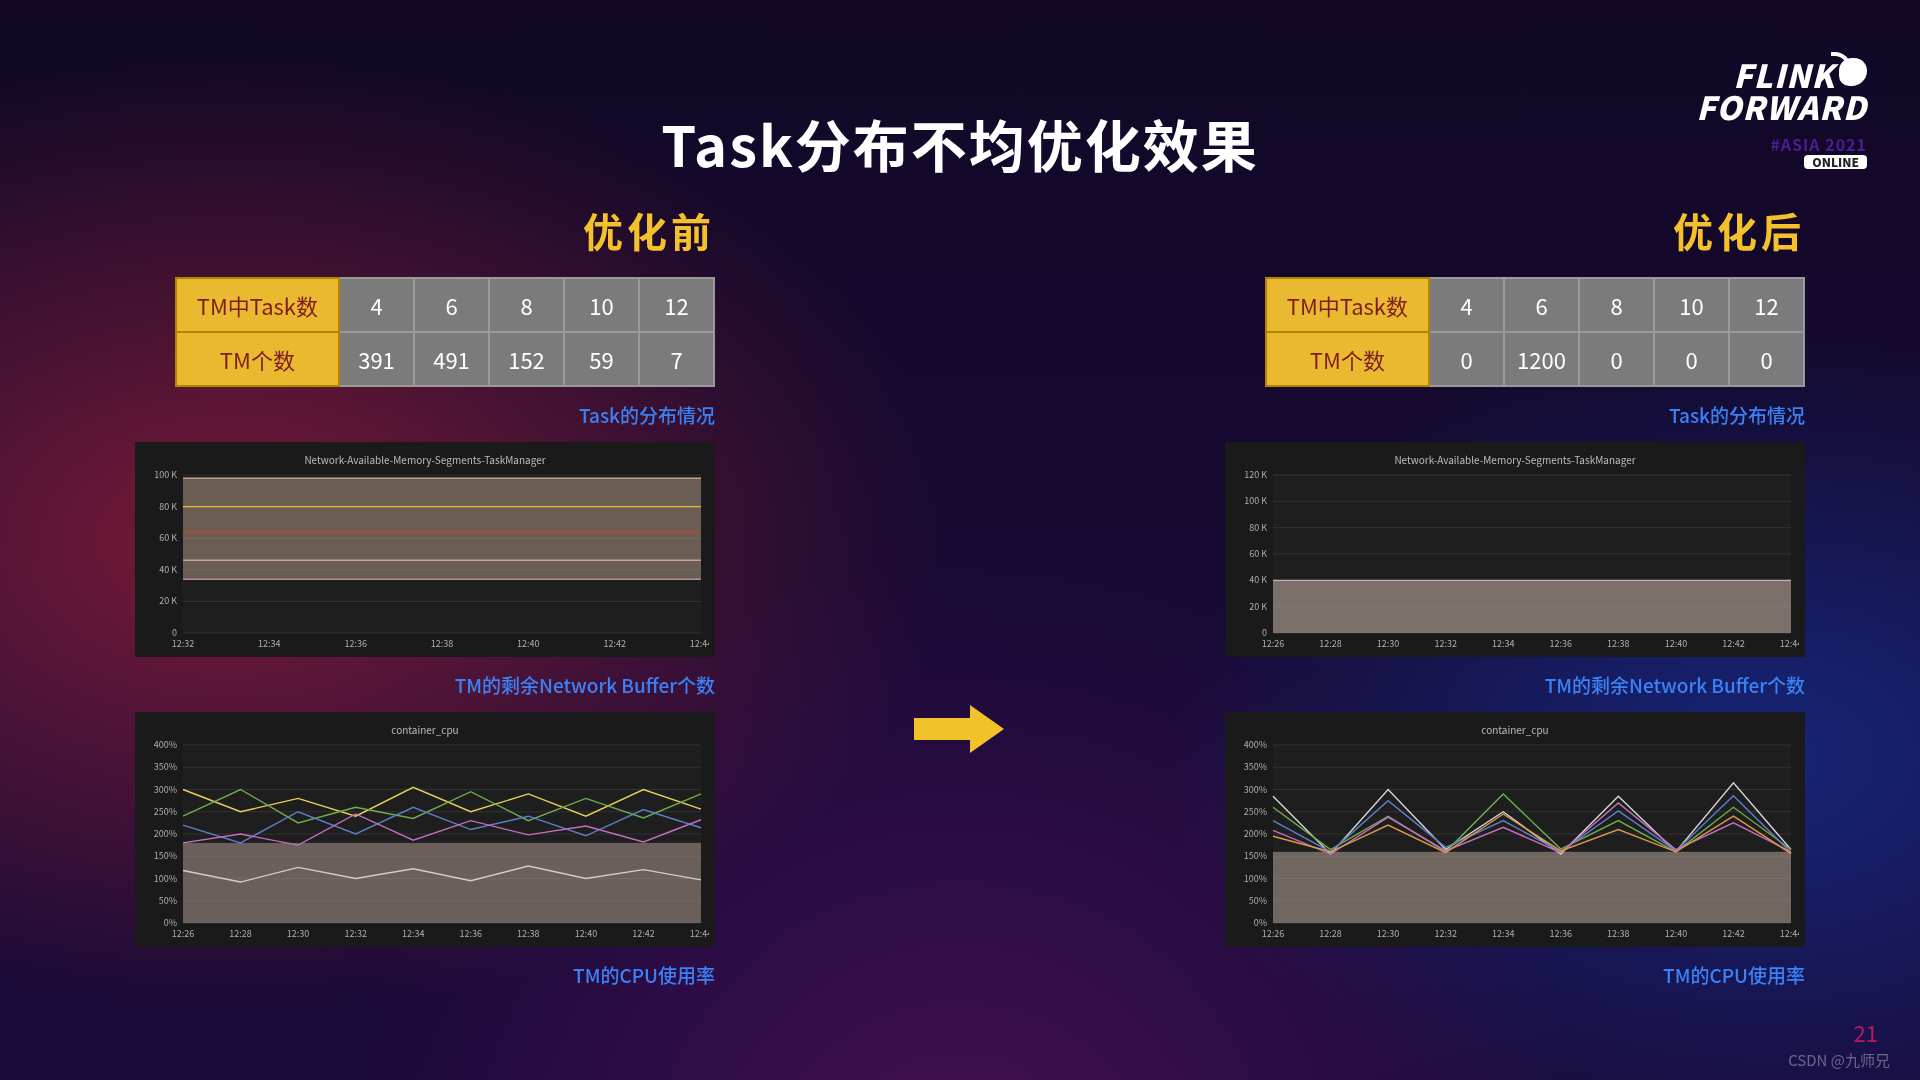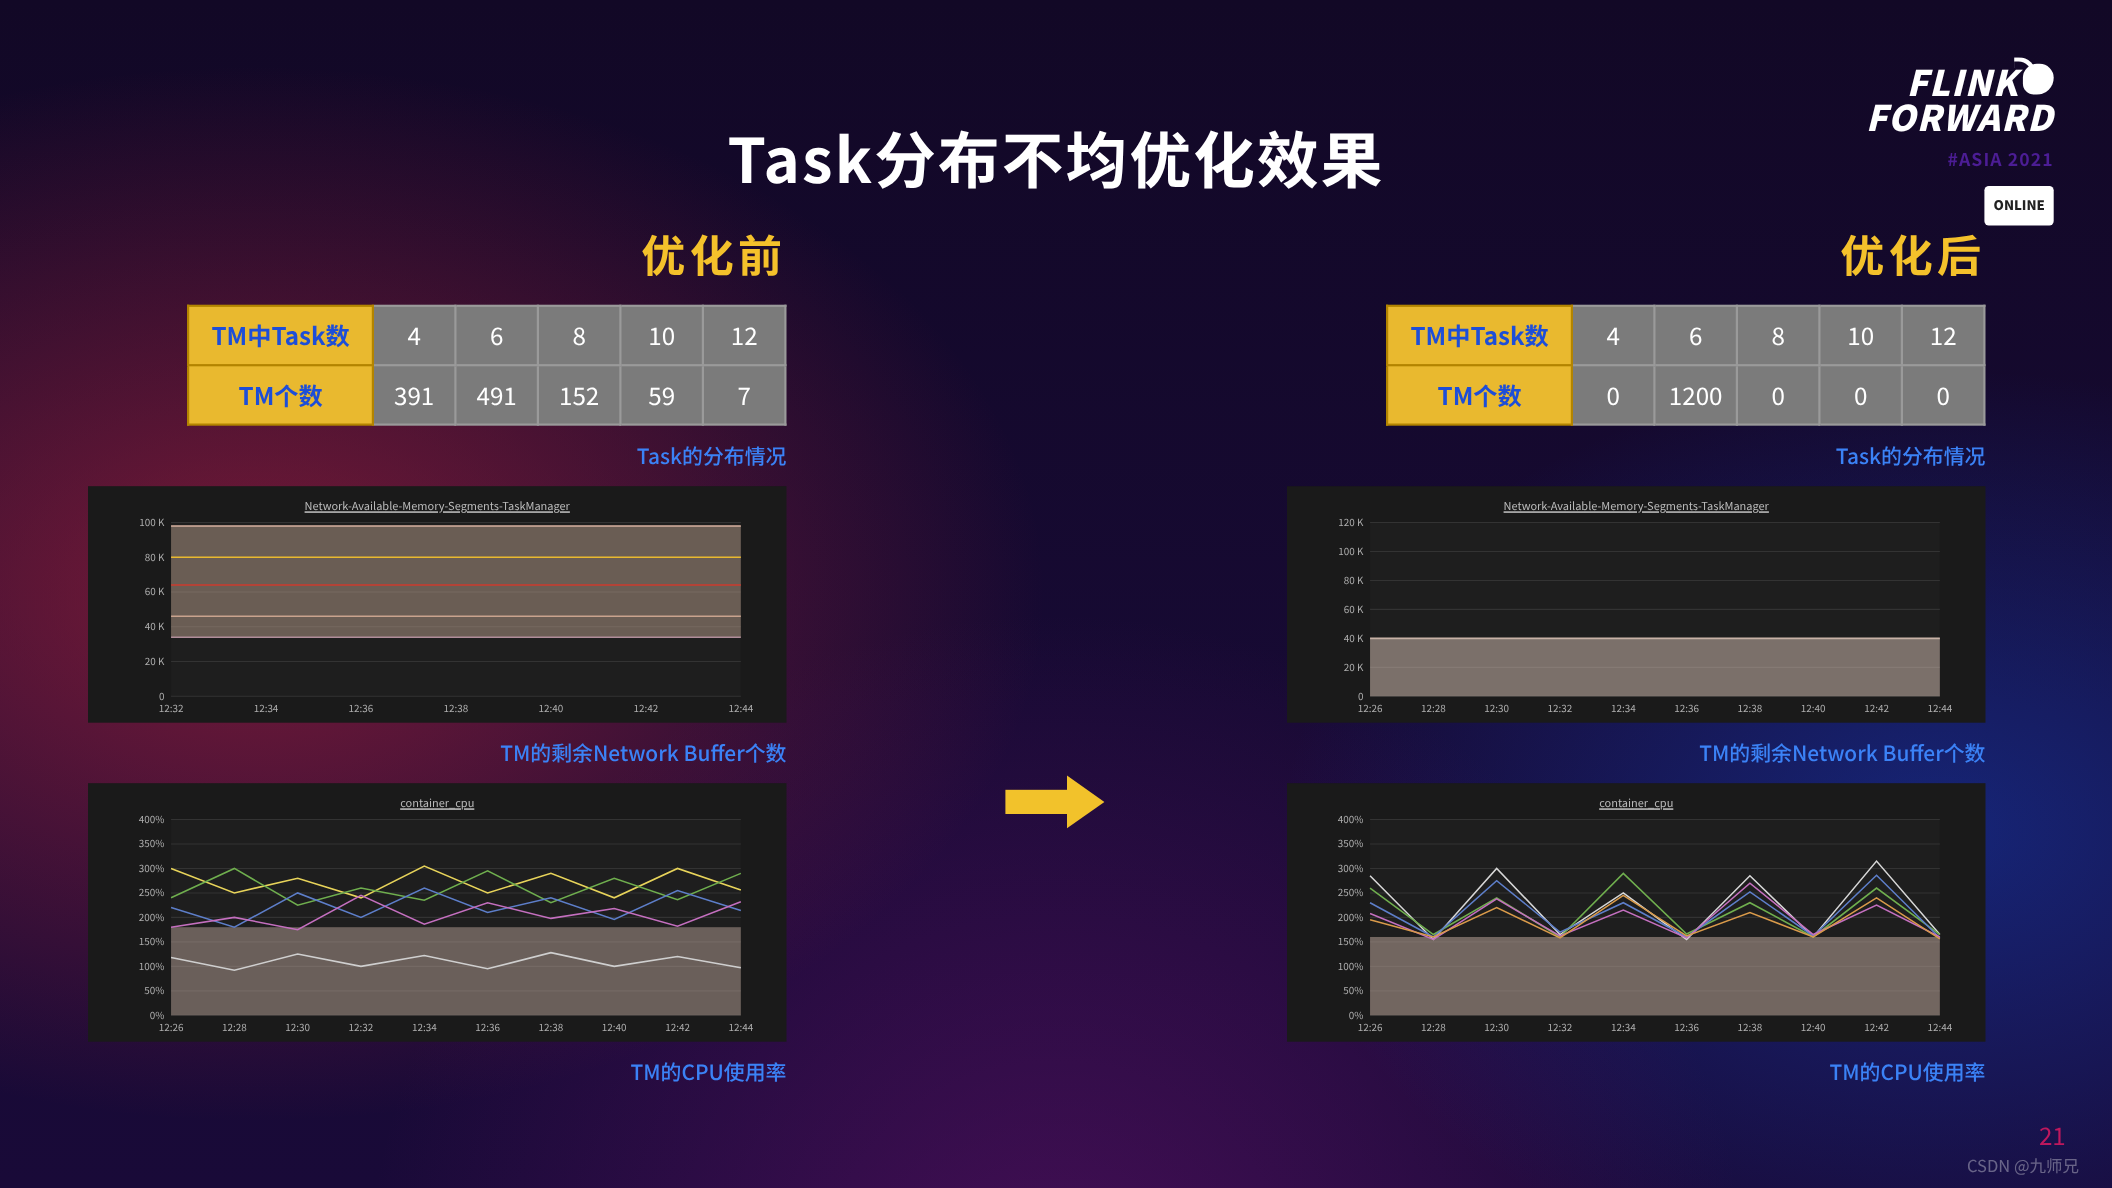--- a/index.html
+++ b/index.html
@@ -24,35 +24,35 @@
   .logo {
     position: absolute; right: 53px; top: 58px;
     display: flex; gap: 18px; align-items: flex-start;
   }
   .ff { display:flex; flex-direction:column; align-items:flex-end; line-height:1; }
   .ff-line1 { font-size: 32px; font-weight:900; font-style:italic; letter-spacing:1px; display:flex; align-items:flex-start; }
   .ff-squirrel { display:inline-block; width:28px; height:28px; background:#fff; border-radius:50% 50% 60% 40%; margin-left:4px; position:relative; }
   .ff-squirrel::after{content:"";position:absolute;left:-8px;top:-6px;width:16px;height:16px;border:4px solid #fff;border-left:0;border-bottom:0;border-radius:0 16px 0 0;}
   .ff-line2 { font-size: 32px; font-weight:900; font-style:italic; letter-spacing:1px; }
   .ff-asia { font-size:16px; font-weight:700; color:#4c1d95; letter-spacing:1px; margin-top:14px; }
-  .ff-online { font-size:12px; padding:12px 8px; border-radius:4px; background:#fff; color:#222; font-weight:800; margin-top:17px; }
+  .ff-online { font-size:12px; padding:1px 8px; border-radius:4px; background:#fff; color:#222; font-weight:800; margin-top:3px; }
   .future { display:flex; flex-direction:column; align-items:center; line-height:1; padding-top:2px; }
   .future-big { font-size:36px; font-weight:900; letter-spacing:6px; margin-bottom:2px; }
   .future-small { font-size:11px; font-weight:800; letter-spacing:0.3px; }
 
   .cols { display:flex; justify-content:space-between; padding:0 115px; margin-top:18px; align-items:flex-start; }
   .col { width:600px; display:flex; flex-direction:column; align-items:flex-end; }
   .col h2 { color:#f4c12b; font-size:40px; font-weight:700; letter-spacing:4px; margin-bottom:18px; }
 
   table.mini { border-collapse:collapse; }
-  table.mini th { background:#e9b92f; color:#1d4ed8; font-weight:700; font-size:22px; padding:10px 20px; border:2px solid #b38400; }
+  table.mini th { background:#e9b92f; color:#7f1d1d; font-weight:400; font-size:22px; padding:10px 20px; border:2px solid #b38400; }
   table.mini td { background:#7b7b7b; color:#fff; font-size:22px; padding:10px 0; width:75px; text-align:center; border:2px solid #9a9a9a; }
   .cap { color:#3b82f6; font-size:19px; margin:14px 0 8px; font-weight:500; }
 
-  .panel { width:635px; background:#1a1a1a; padding:6px; margin-top:6px;text-decoration:underline; }
+  .panel { width:580px; background:#1a1a1a; padding:6px; margin-top:6px; }
   .panel-title { text-align:center; font-size:10px; color:#bcbcbc; padding:4px 0; }
   .chartbox { position:relative; height:180px; }
   .chartbox.tall { height:200px; }
   svg { width:100%; height:100%; display:block; }
 
   .arrow-wrap { align-self:center; padding-top:260px; }
   .arrow { position:relative; width:92px; height:40px; }
   .arrow .shaft { position:absolute; left:0; top:9px; width:58px; height:22px; background:#f2c22b; }
   .arrow .head { position:absolute; left:56px; top:-4px; width:0; height:0; border-top:24px solid transparent; border-bottom:24px solid transparent; border-left:34px solid #f2c22b; }
 

